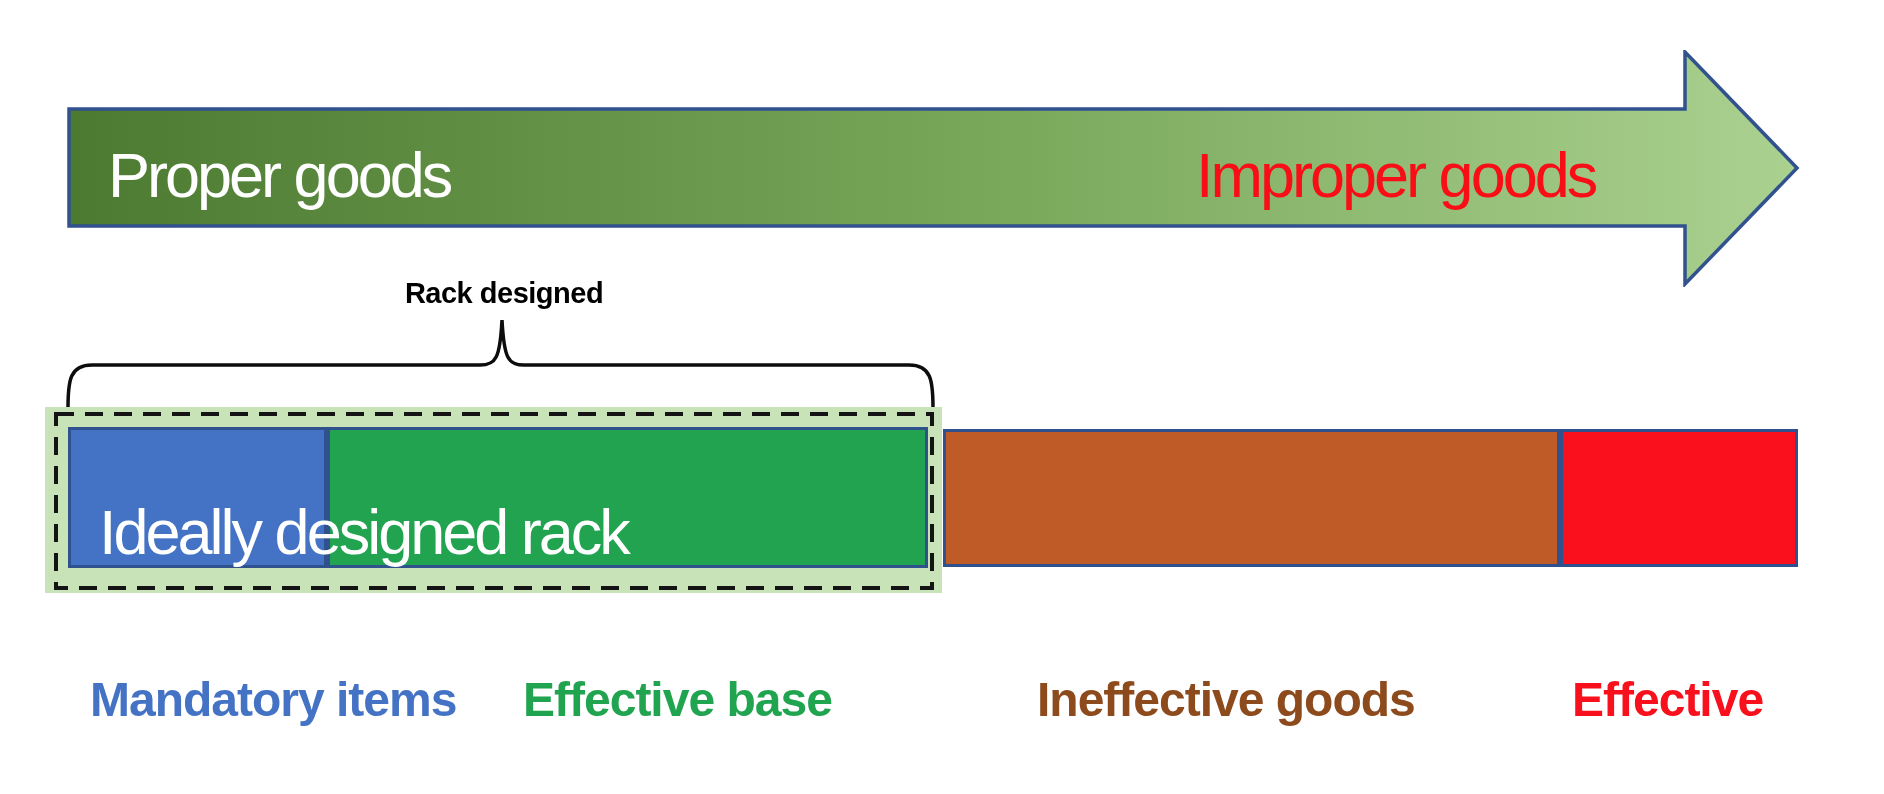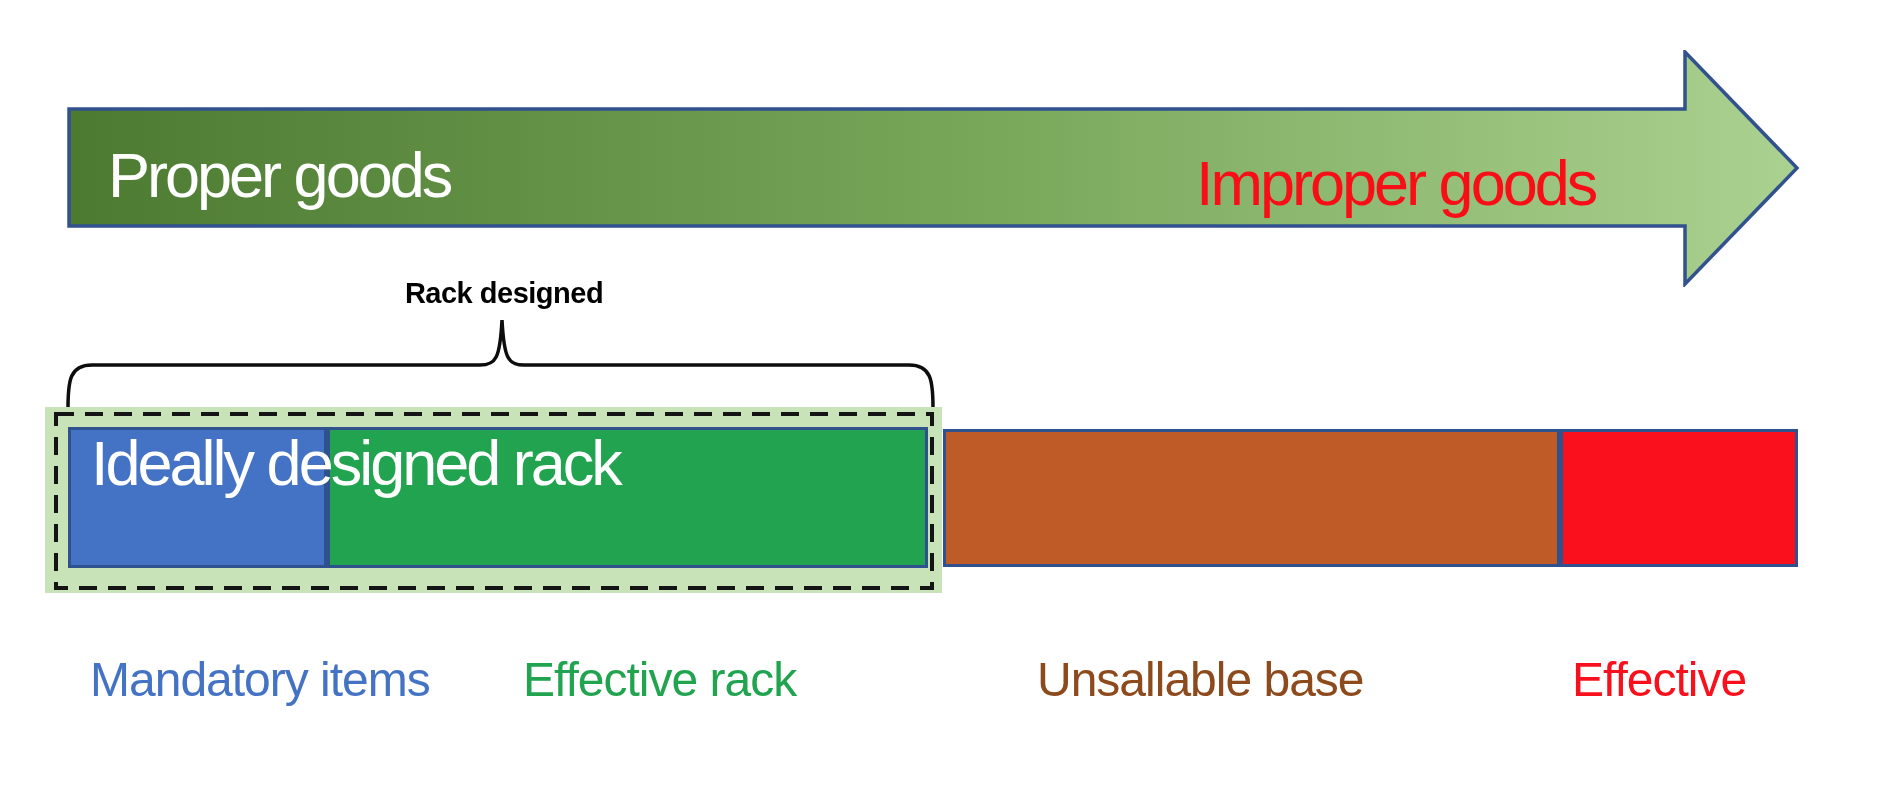--- a/index.html
+++ b/index.html
@@ -10,21 +10,21 @@
 
   
   #arrow-svg { left: 67px; top: 50px; width: 1733px; height: 237px; }
 
   .arrow-text-strip {
     top: 109px; height: 132px;
     display: flex; align-items: center;
     font-size: 63px; letter-spacing: -3px; white-space: nowrap;
   }
   #proper-label  { left: 108px;  color: #ffffff; }
-  #improper-label{ left: 1196px; color: #f90d16; margin-top: 8px; }
+  #improper-label{ left: 1196px; color: #f90d16; }
 
   
   #brace-caption {
     left: 504px; top: 277px; transform: translateX(-50%);
     font-size: 29px; font-weight: bold; color: #000000;
     letter-spacing: -0.5px; white-space: nowrap; line-height: 1.15;
   }
   #brace-svg { left: 60px; top: 312px; width: 880px; height: 100px; }
 
   
@@ -34,28 +34,28 @@
   }
   #rack-box-dash { left: 0; top: 0; width: 897px; height: 186px; }
 
   .segment { border: 3px solid #2f528f; }
   #seg-mandatory { left: 68px;  top: 427px; width: 259px; height: 141px; background: #4472c4; }
   #seg-effective { left: 327px; top: 427px; width: 601px; height: 141px; background: #21a34f; }
   #seg-ineffective { left: 943px;  top: 429px; width: 617px; height: 138px; background: #bf5b27; }
   #seg-unsallable  { left: 1560px; top: 429px; width: 238px; height: 138px; background: #fa0f1c; }
 
   #rack-bar-label {
-    left: 52px; top: 427px; width: 860px; height: 141px;
-    display: flex; align-items: flex-start; padding-left: 39px;
+    left: 60px; top: 427px; width: 860px; height: 141px;
+    display: flex; align-items: flex-end; padding-left: 39px;
     font-size: 63px; letter-spacing: -3px; color: #ffffff; white-space: nowrap;
   }
 
   
   .legend-label {
-    top: 652px; font-size: 48px; font-weight: normal;
+    top: 672px; font-size: 48px; font-weight: bold;
     letter-spacing: -1px; white-space: nowrap; line-height: 1.15;
   }
   #legend-mandatory   { left: 90px;   color: #4472c4; }
   #legend-effective   { left: 523px;  color: #21a44f; }
   #legend-ineffective { left: 1037px; color: #8c4a1d; }
   #legend-unsallable  { left: 1572px; color: #f8101c; }
 </style>
 </head>
 <body>
 
@@ -92,15 +92,15 @@
 <div id="seg-mandatory" class="abs segment"></div>
 <div id="seg-effective" class="abs segment"></div>
 <div id="seg-ineffective" class="abs segment"></div>
 <div id="seg-unsallable" class="abs segment"></div>
 
 <div id="rack-bar-label" class="abs">
   <span>Ideally designed rack</span>
 </div>
 
 <div id="legend-mandatory" class="abs legend-label">Mandatory items</div>
-<div id="legend-effective" class="abs legend-label">Effective rack</div>
-<div id="legend-ineffective" class="abs legend-label">Unsallable base</div>
+<div id="legend-effective" class="abs legend-label">Effective base</div>
+<div id="legend-ineffective" class="abs legend-label">Ineffective goods</div>
 <div id="legend-unsallable" class="abs legend-label">Effective</div>
 
 </body></html>

